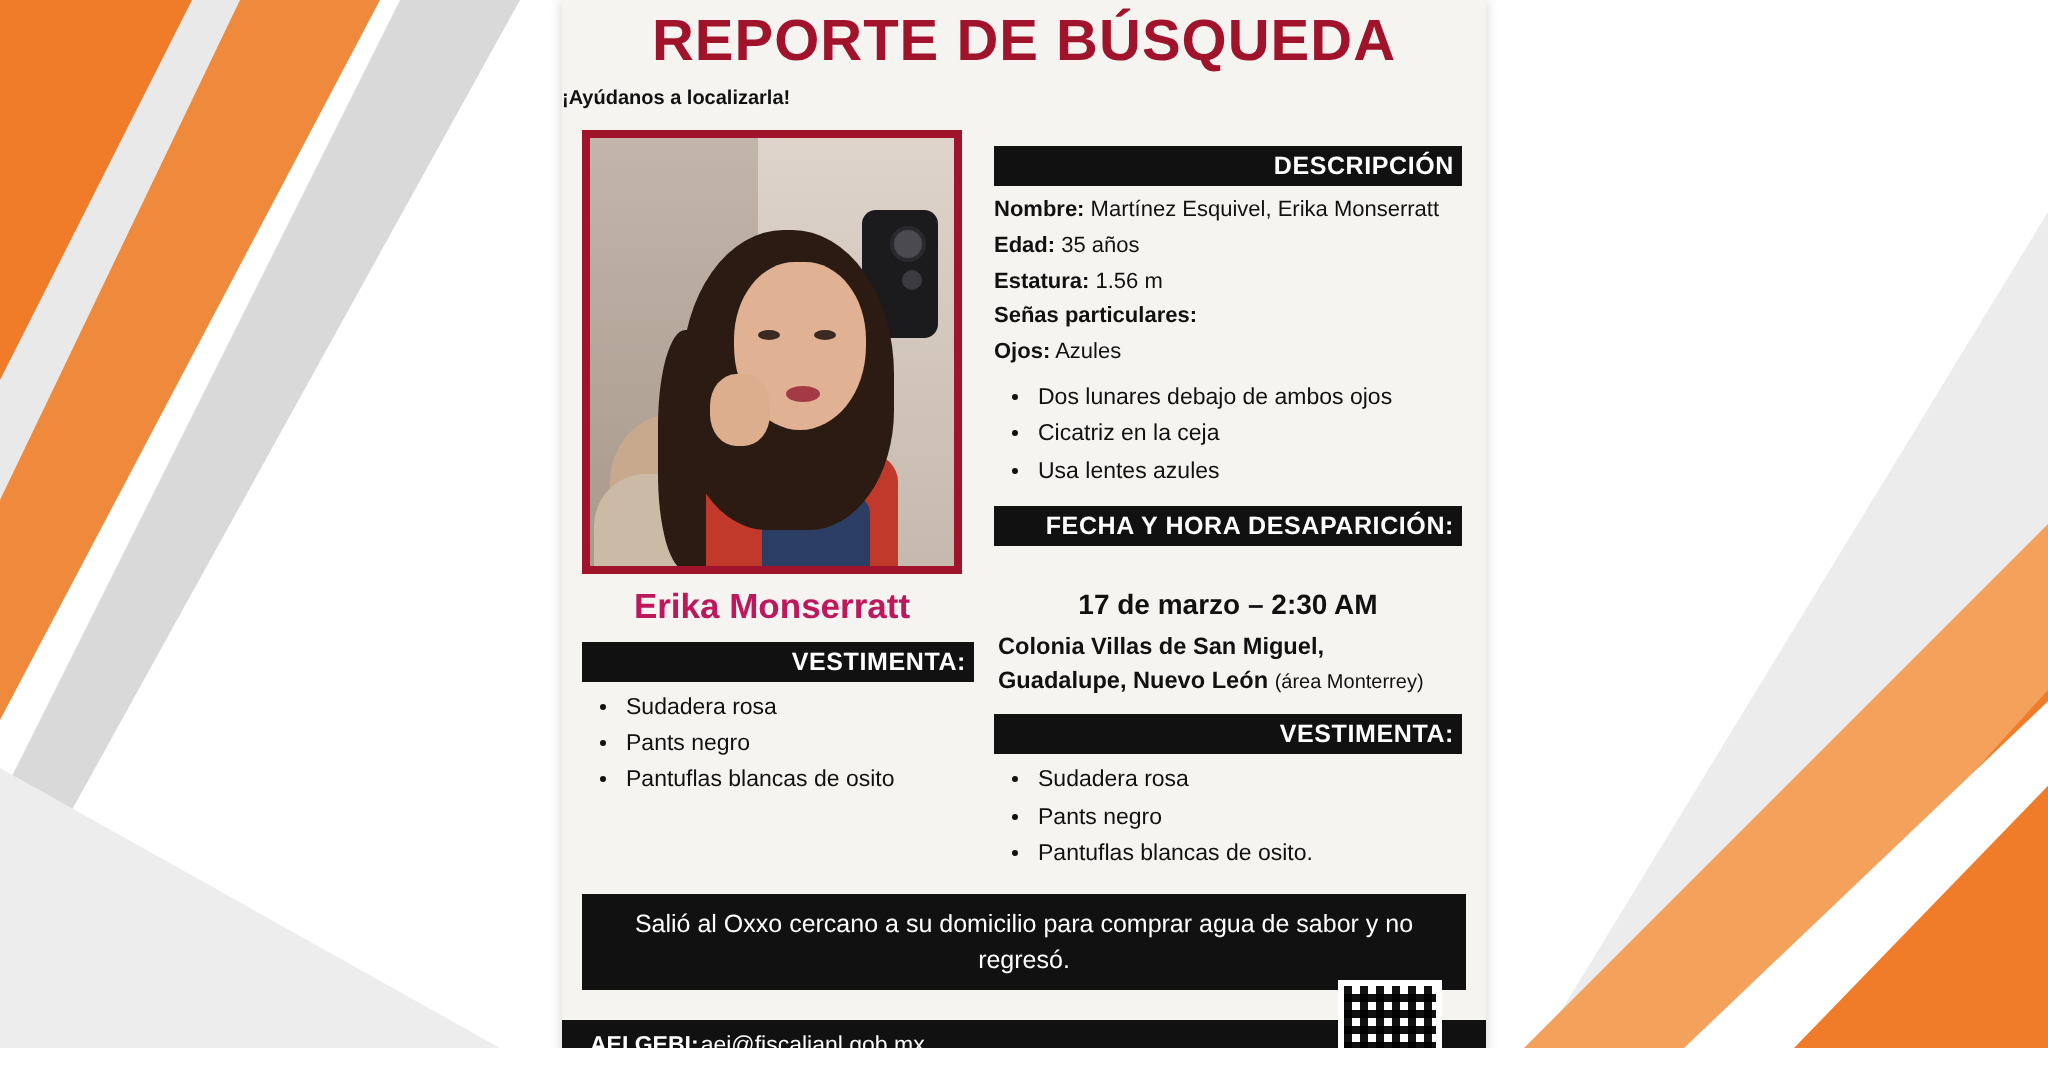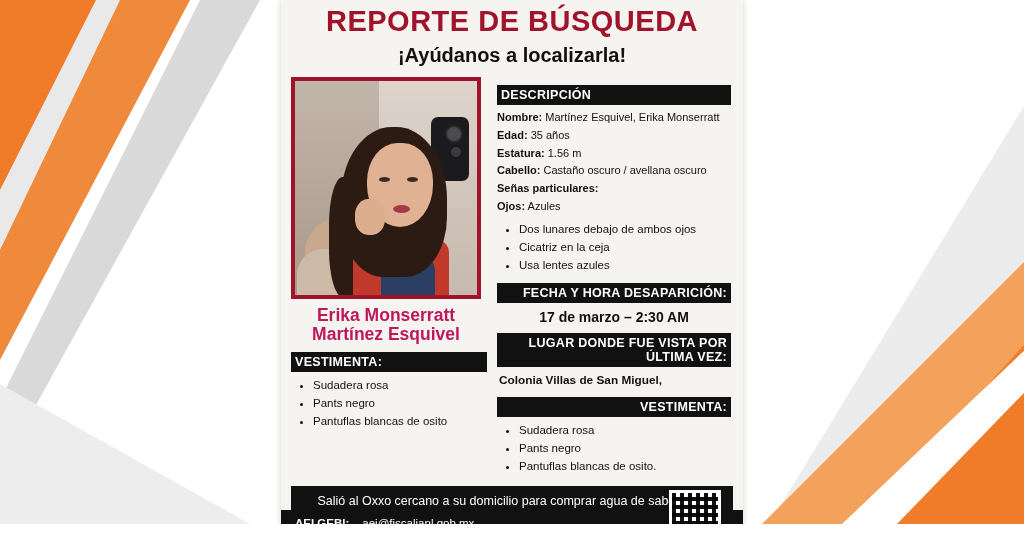--- a/index.html
+++ b/index.html
@@ -99,24 +99,24 @@
   .title {
     text-align: center;
     color: #a0132b;
     font-weight: bold;
     font-size: 29px;
     letter-spacing: .5px;
     margin-top: 7px;
     line-height: 1;
   }
   .subtitle {
-    text-align: center;
+    text-align: left;
     color: #111;
     font-weight: bold;
-    font-size: 20px;
+    font-size: 10px;
     margin-top: 8px;
   }
 
   .body-row {
     display: flex;
     margin-top: 10px;
     padding: 0 12px 0 10px;
     gap: 10px;
   }
   .col-left {
@@ -220,21 +220,21 @@
     font-size: 17.5px;
     line-height: 1.08;
     width: 190px;
   }
 
   .black-bar {
     background: #111111;
     color: #ffffff;
     font-weight: bold;
     font-size: 12.5px;
-    text-align: left;
+    text-align: right;
     padding: 3px 4px;
     margin-top: 8px;
     letter-spacing: .3px;
   }
   .black-bar.left-align {
     text-align: right;
     padding-left: 8px;
   }
 
   .bullets {
@@ -254,21 +254,21 @@
     line-height: 1.62;
   }
   .fields .row { white-space: nowrap; }
   .fields b { font-weight: bold; }
 
   .date-line {
     text-align: center;
     font-weight: bold;
     font-size: 14px;
     color: #111;
-    margin-top: 6px;
+    margin-top: 21px;
   }
   .place {
     font-size: 11.8px;
     font-weight: bold;
     color: #111;
     line-height: 1.45;
     margin-top: 5px;
     padding-left: 2px;
   }
   .place .small {
@@ -289,21 +289,21 @@
     position: absolute;
     left: 0; right: 0; bottom: 0;
     height: 26px;
     background: #111111;
     color: #ffffff;
     display: flex;
     align-items: center;
     padding-left: 14px;
     font-size: 11.5px;
   }
-  .footer-bar b { margin-right: 13px; }
+  .footer-bar b { margin-right: 1px; }
   .qr {
     position: absolute;
     right: 22px;
     bottom: 0;
     width: 52px;
     height: 46px;
     background:
       repeating-linear-gradient(90deg,#111 0 4px,#fff 4px 8px),
       repeating-linear-gradient(0deg,#111 0 4px,#fff 4px 8px);
     background-blend-mode: multiply;
@@ -351,21 +351,20 @@
           <div class="ph-hair"></div>
           <div class="ph-face"></div>
           <div class="ph-eye-l"></div>
           <div class="ph-eye-r"></div>
           <div class="ph-lips"></div>
           <div class="ph-hand"></div>
         </div>
 
         <div class="name-block">
           <div>Erika Monserratt</div>
-          <div>Martínez Esquivel</div>
         </div>
 
         <div class="black-bar">VESTIMENTA:</div>
         <ul class="bullets">
           <li>Sudadera rosa</li>
           <li>Pants negro</li>
           <li>Pantuflas blancas de osito</li>
         </ul>
       </div>
 
@@ -379,44 +378,43 @@
           </div>
           <div class="row">
             <b>Edad:</b>
             <span>35 años</span>
           </div>
           <div class="row">
             <b>Estatura:</b>
             <span>1.56 m</span>
           </div>
           <div class="row">
-            <b>Cabello:</b>
-            <span>Castaño oscuro / avellana oscuro</span>
-          </div>
-          <div class="row">
             <b>Señas particulares:</b>
           </div>
           <div class="row">
             <b>Ojos:</b>
             <span>Azules</span>
           </div>
         </div>
 
         <ul class="bullets">
           <li>Dos lunares debajo de ambos ojos</li>
           <li>Cicatriz en la ceja</li>
           <li>Usa lentes azules</li>
         </ul>
 
         <div class="black-bar left-align">FECHA Y HORA DESAPARICIÓN:</div>
         <div class="date-line">17 de marzo – 2:30 AM</div>
 
-        <div class="black-bar left-align">LUGAR DONDE FUE VISTA POR ÚLTIMA VEZ:</div>
         <div class="place">
           <div>Colonia Villas de San Miguel,</div>
+          <div>
+            <span>Guadalupe, Nuevo León</span>
+            <span class="small">(área Monterrey)</span>
+          </div>
         </div>
 
         <div class="black-bar left-align">VESTIMENTA:</div>
         <ul class="bullets">
           <li>Sudadera rosa</li>
           <li>Pants negro</li>
           <li>Pantuflas blancas de osito.</li>
         </ul>
       </div>
     </div>

